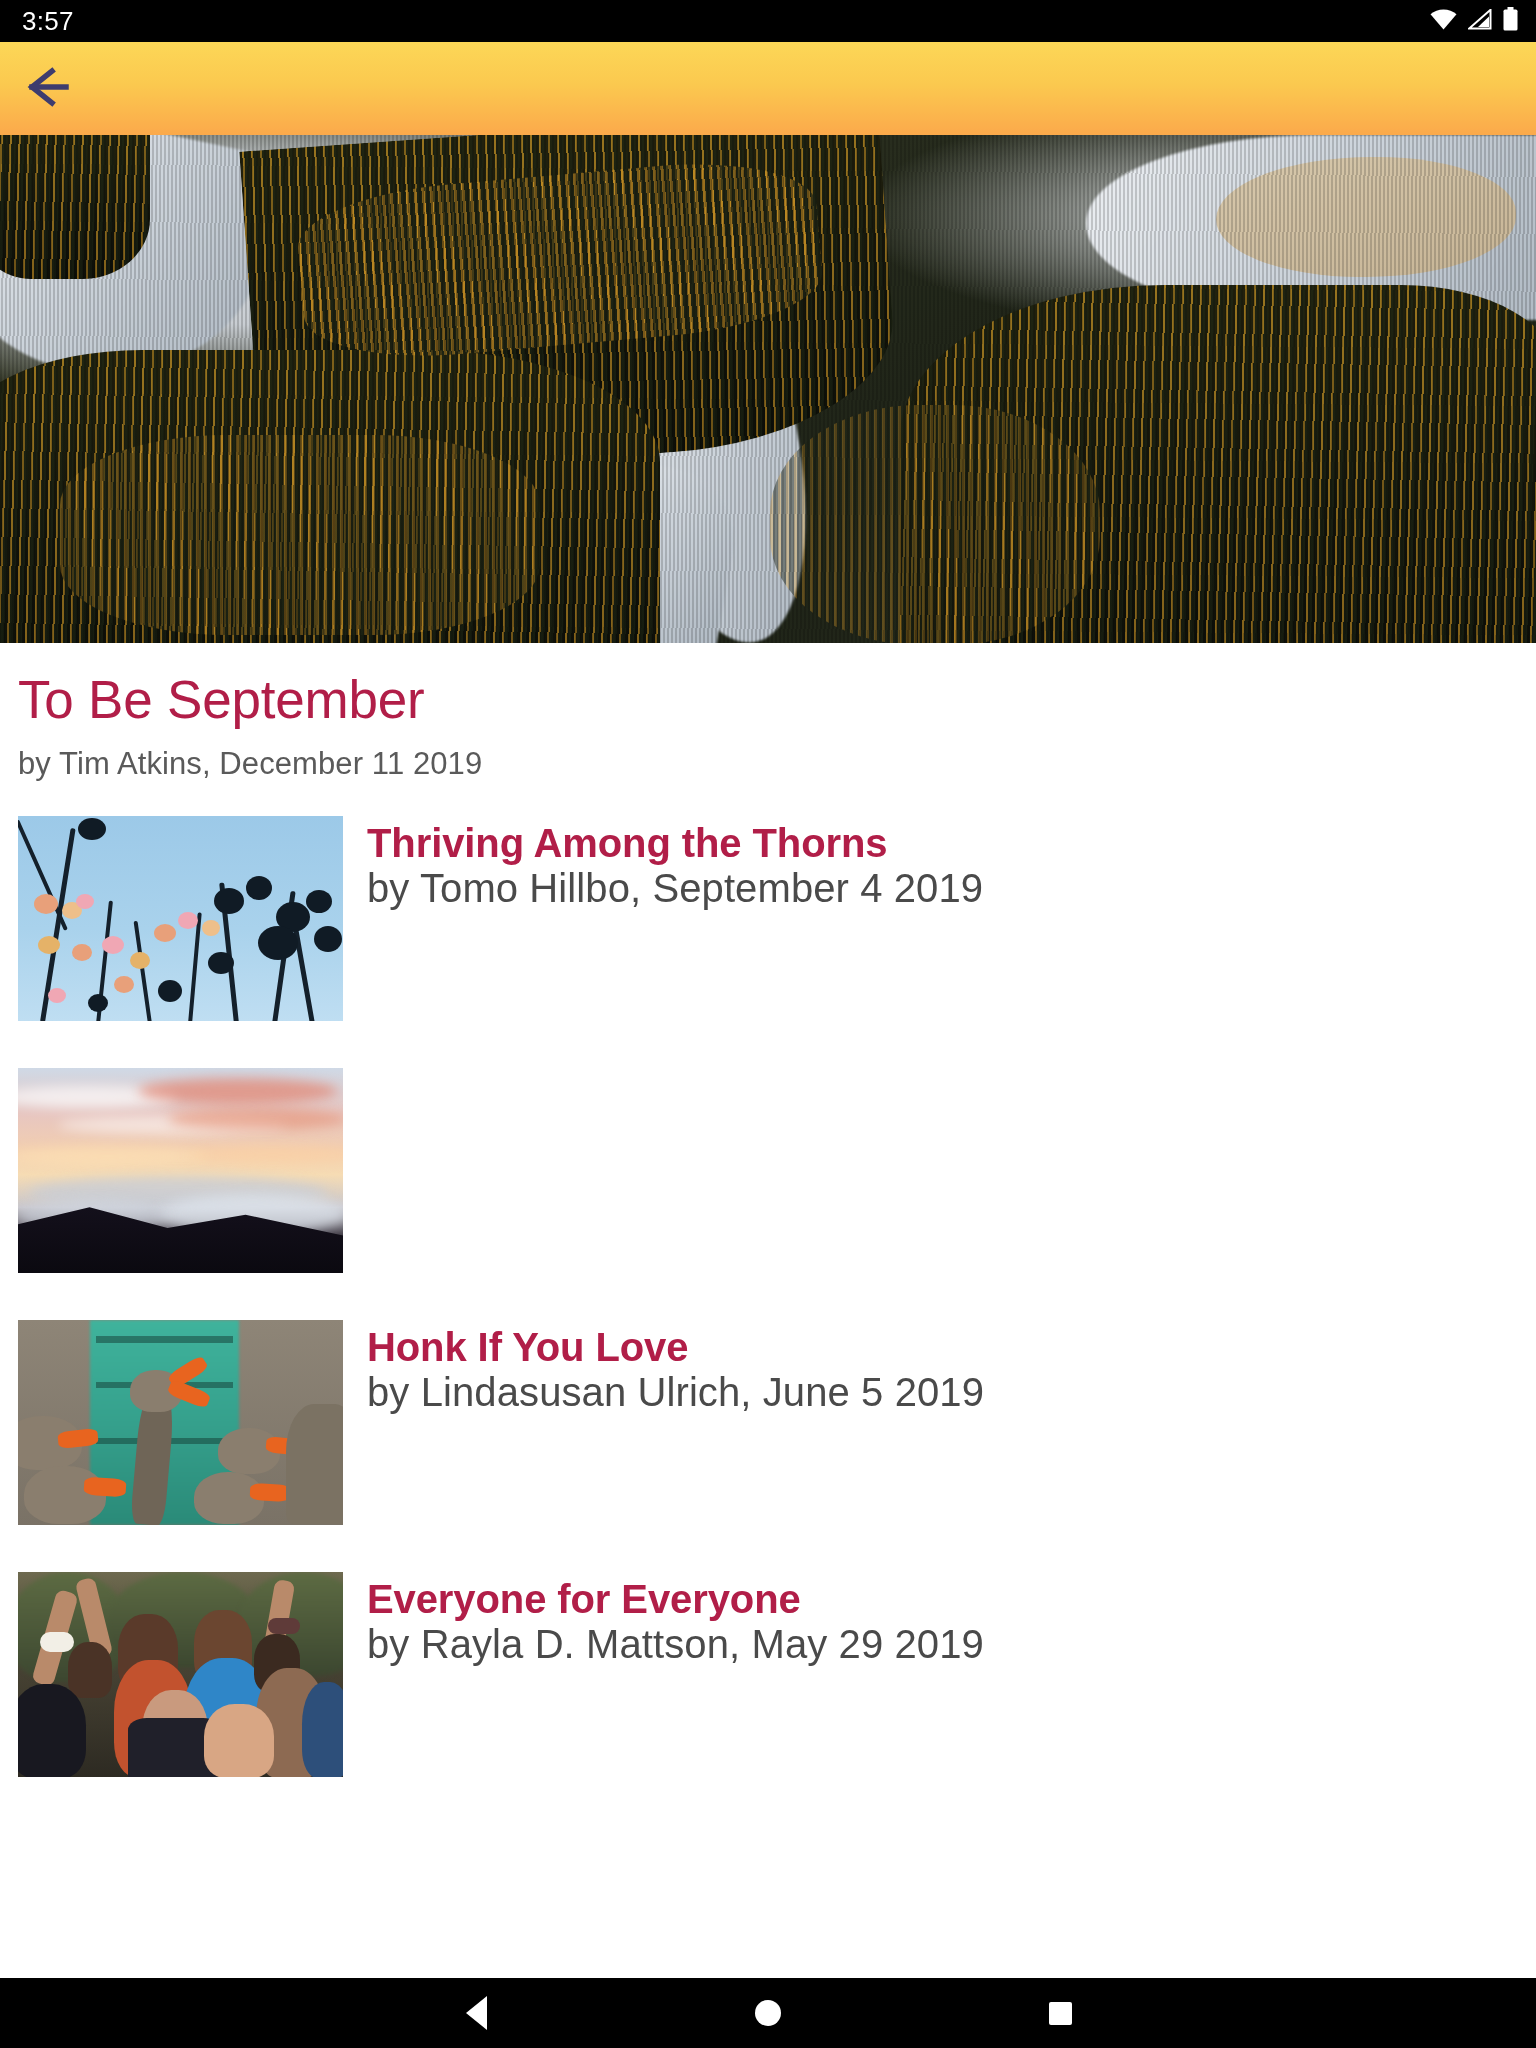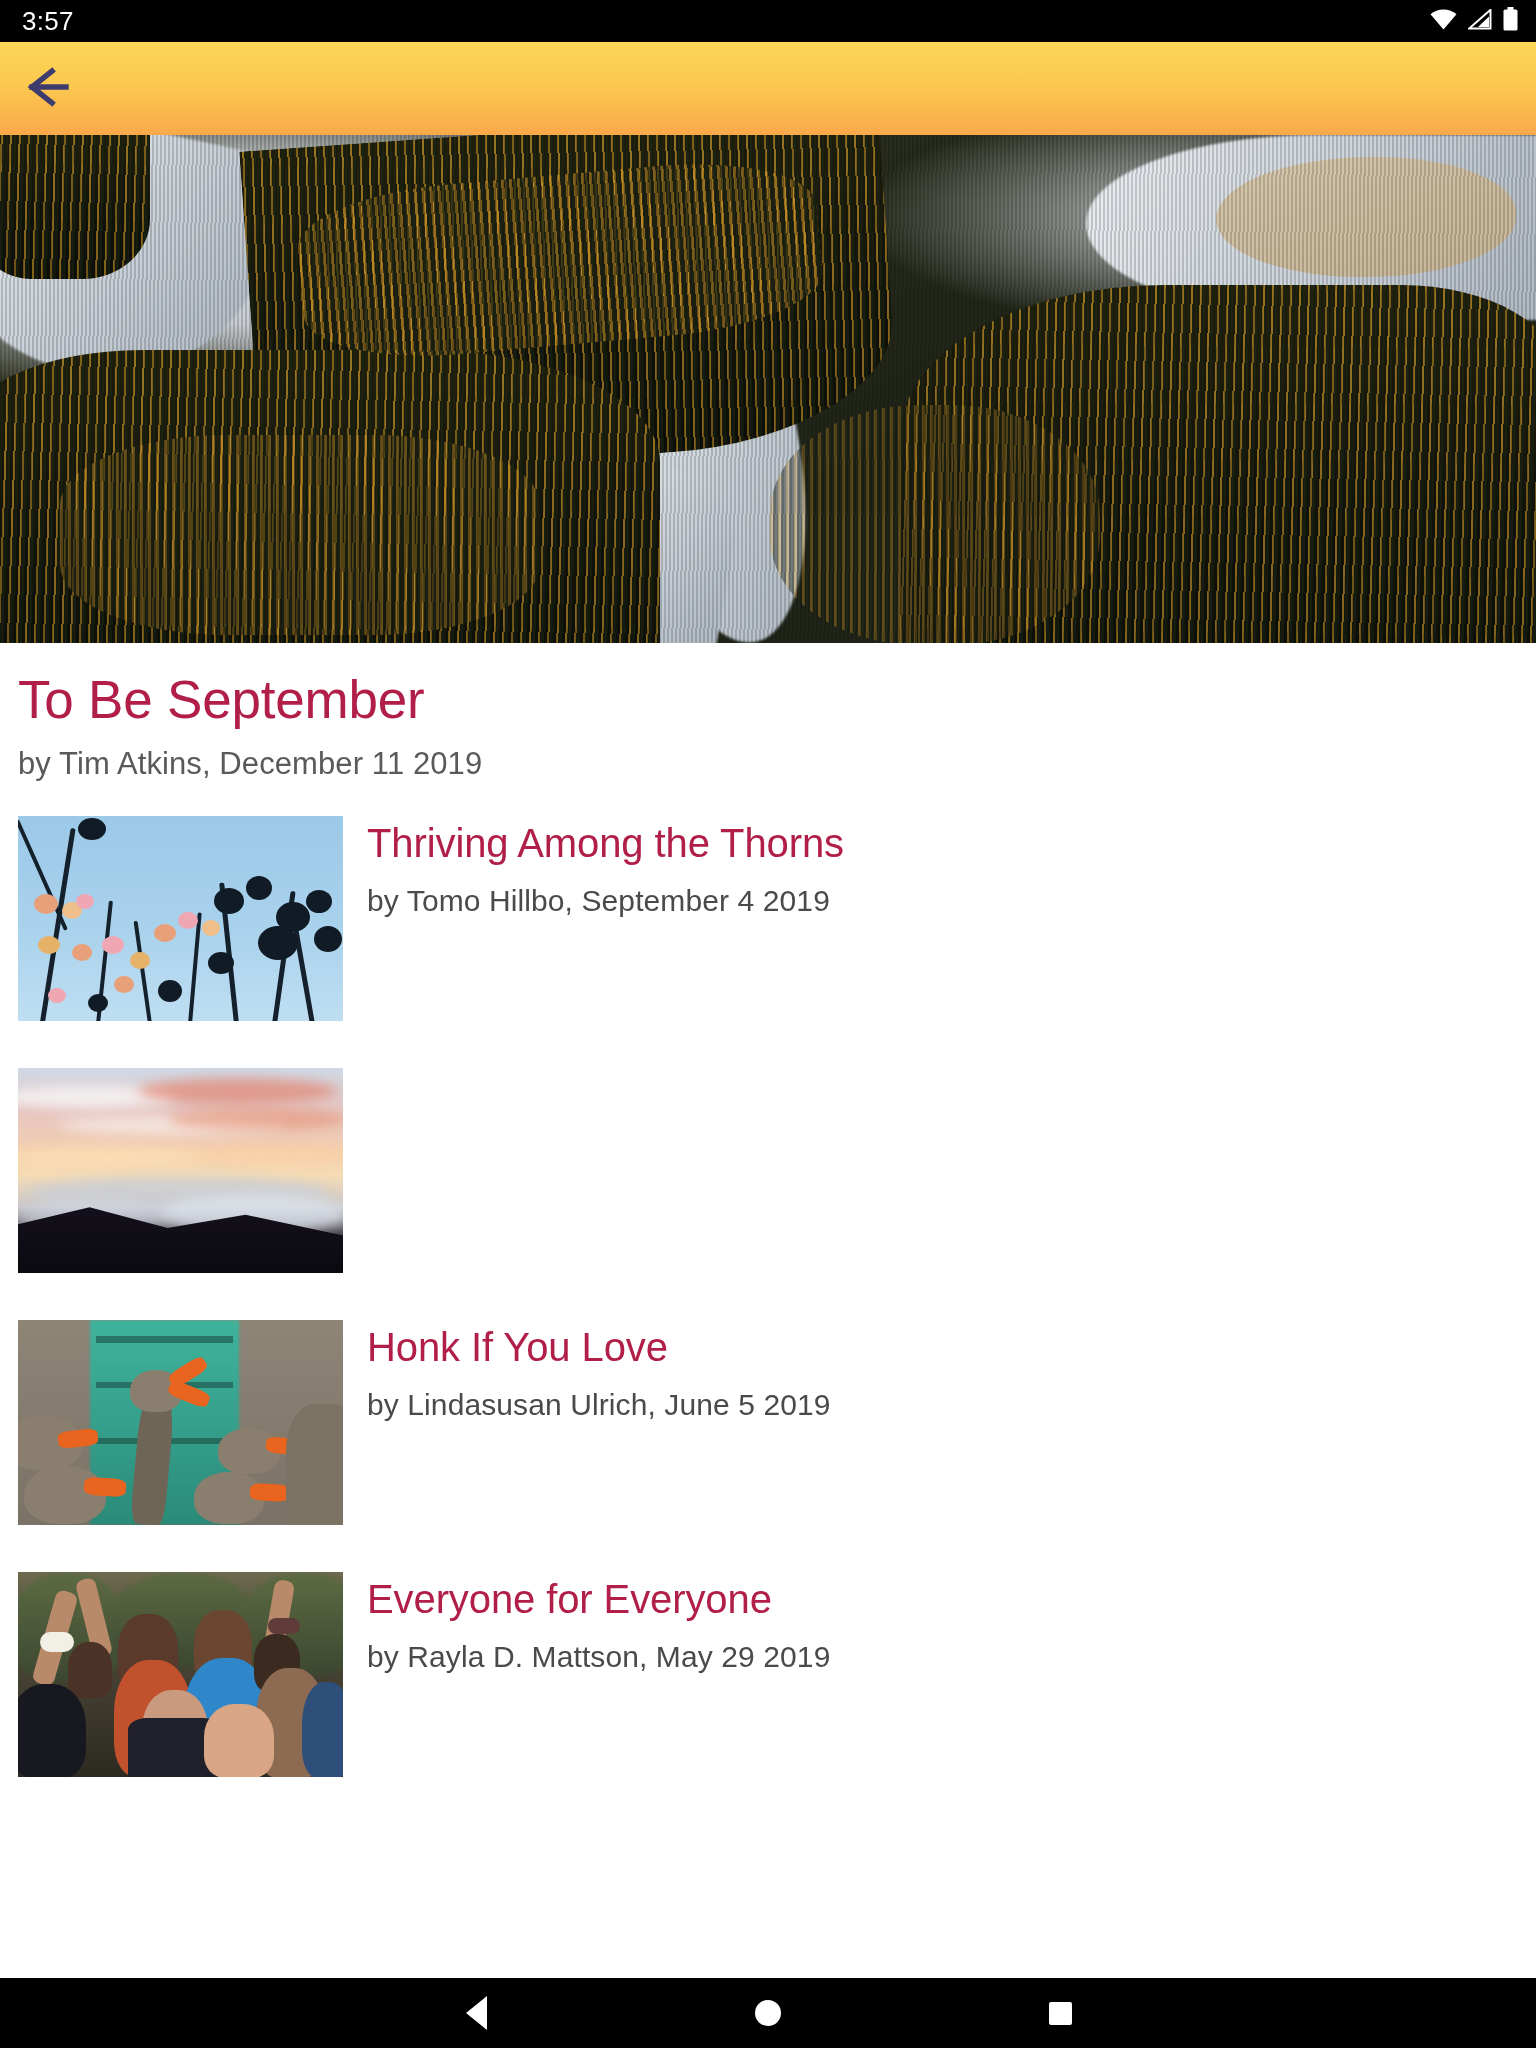--- a/index.html
+++ b/index.html
@@ -87,24 +87,24 @@
   .list-item {
     display:flex; align-items:flex-start; gap:24px;
     padding:0 18px; margin-bottom:47px; cursor:pointer;
   }
   .thumb {
     flex:0 0 auto; width:325px; height:205px; overflow:hidden; position:relative;
     background:#ccc;
   }
   .item-text { flex:1 1 auto; padding-top:4px; min-width:0; }
   .item-title {
-    color:#B11E48; font-size:40px; font-weight:400; line-height:1.15; letter-spacing:-.1px;
+    color:#B11E48; font-size:40px; font-weight:700; line-height:1.15; letter-spacing:-.1px;
   }
   .item-byline {
-    color:#4a4a4a; font-size:30px; font-weight:400; margin-top:18px; letter-spacing:.1px;
+    color:#4a4a4a; font-size:40px; font-weight:400; letter-spacing:.1px;
   }
 
   
   .t-thistle { position:absolute; inset:0; background:linear-gradient(180deg,#9cc9e8 0%, #a9d2ec 55%, #bfdef2 100%); }
   .t-thistle .stem { position:absolute; background:#14202b; transform-origin:bottom center; border-radius:2px; }
   .t-thistle .bud { position:absolute; border-radius:50%; background:#101b25; }
   .t-thistle .flw { position:absolute; border-radius:50%; background:#e8a07a; }
 
   .t-chalice { position:absolute; inset:0; background:linear-gradient(125deg,#6f74cd 0%, #3a39a0 35%, #2e2e91 100%); }
   .t-chalice svg { position:absolute; inset:0; width:100%; height:100%; }

